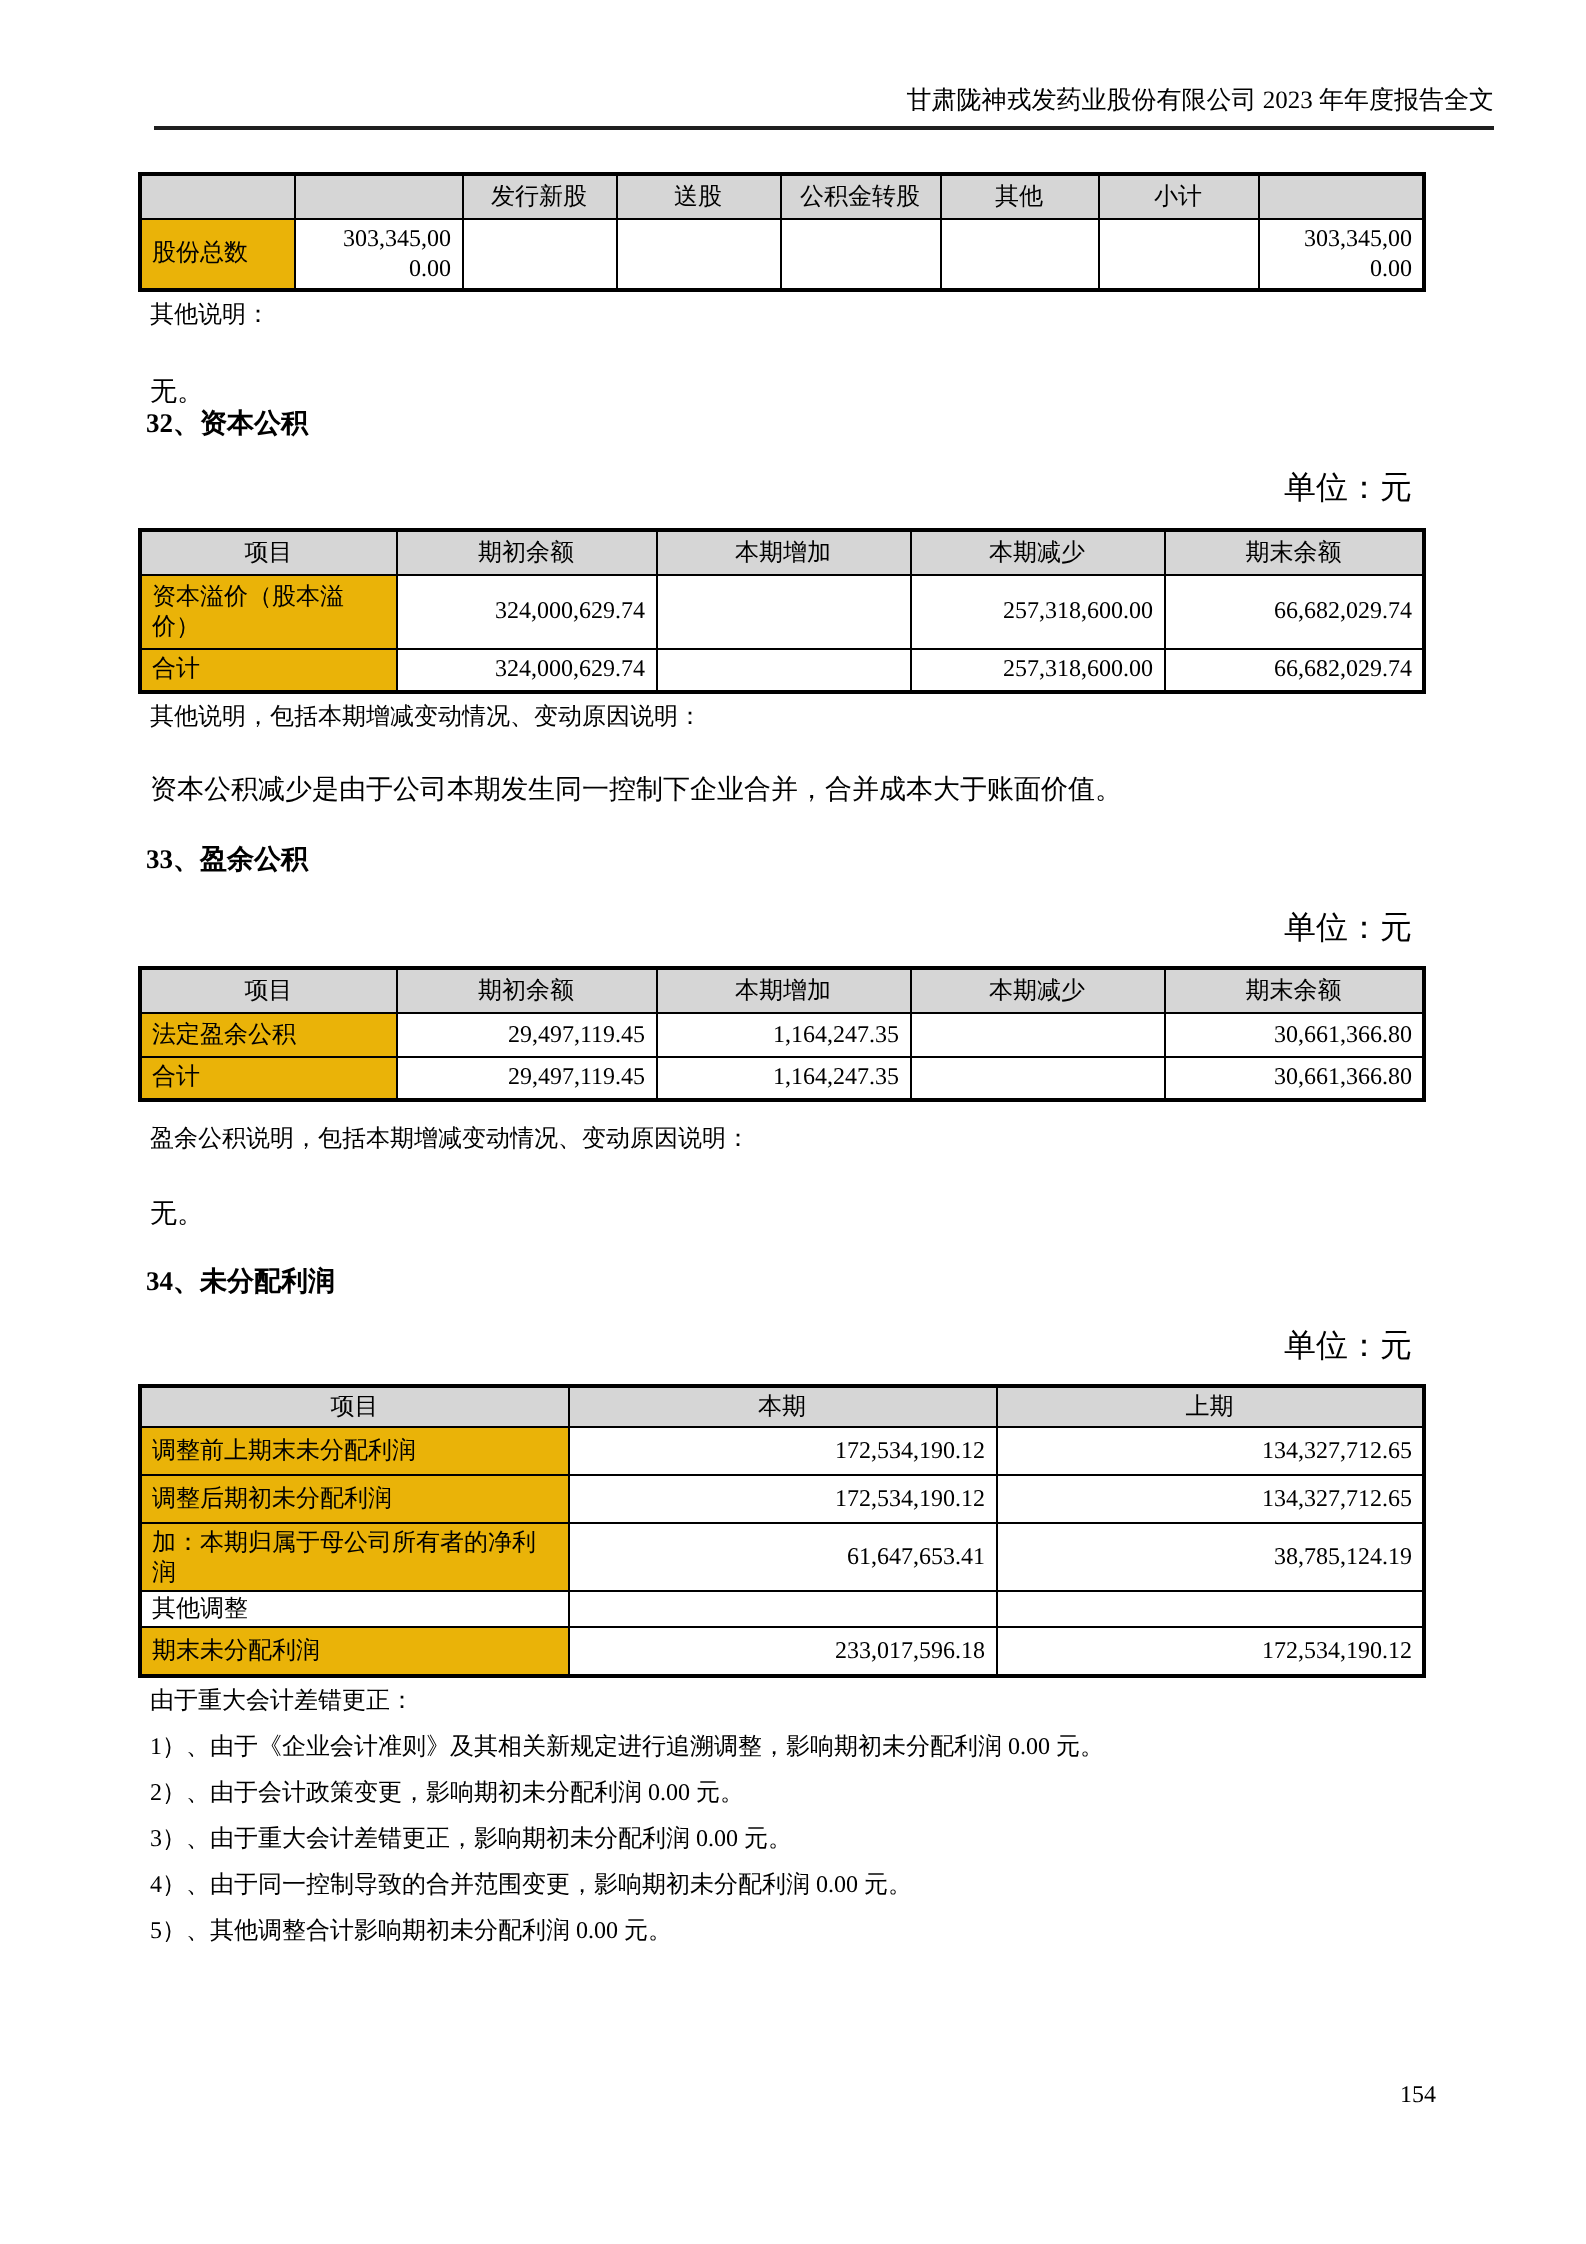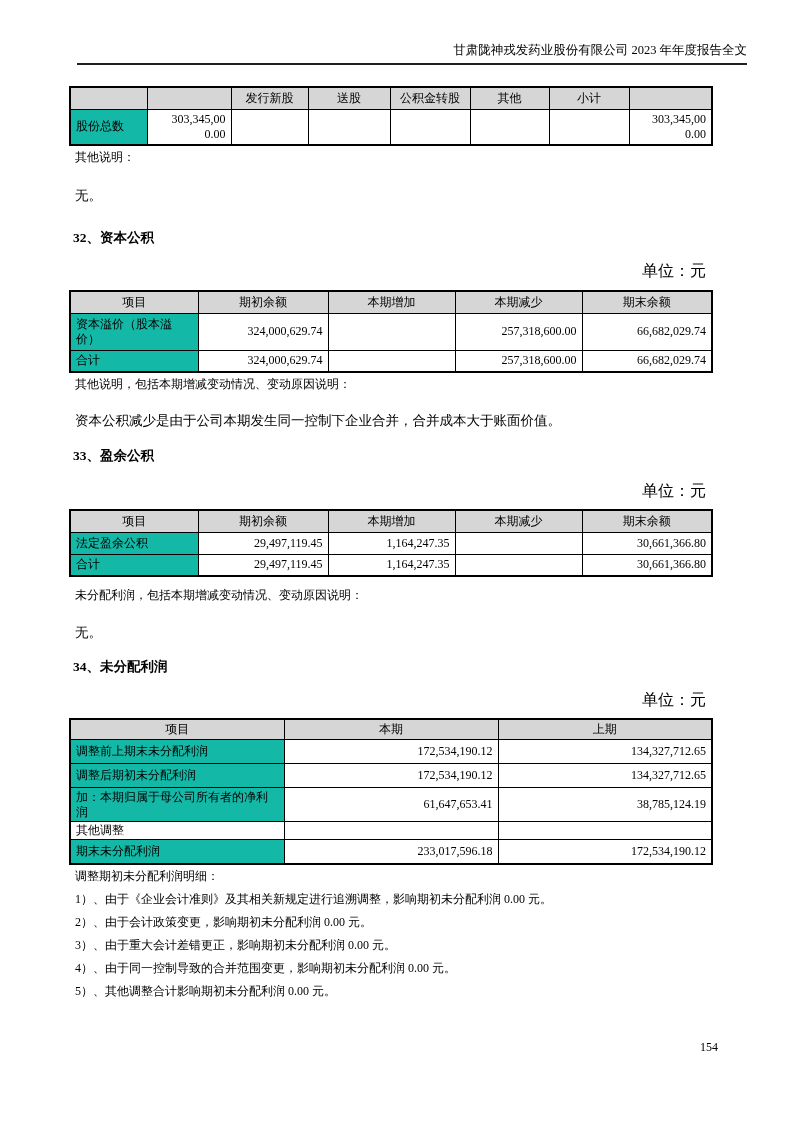--- a/index.html
+++ b/index.html
@@ -30,32 +30,32 @@
     border:2px solid #000;
   }
   td, th {
     border:1px solid #000;
     padding:1px 5px;
     vertical-align:middle;
     font-weight:normal;
     overflow:hidden;
   }
   th { background:#d6d6d6; text-align:center; }
-  td.lbl { background:#14b8a6; text-align:left; white-space:pre-line; line-height:15px; }
+  td.lbl { background:#eab308; text-align:left; white-space:pre-line; line-height:15px; }
   td.lbl.plain { background:#ffffff; }
   td.num { text-align:right; white-space:pre-line; line-height:15px;margin-left:40px; }
 
   p { margin:0; }
   .note   { font-size:12px; line-height:14px; margin-left:6px; }
   .answer { font-size:13.5px; line-height:16px; margin-left:6px; }
   .sec-heading { font-size:13.5px; font-weight:bold; line-height:16px; margin-left:4px; }
   .unit { font-size:16px; line-height:14px; text-align:right; padding-right:5px; }
   .detail-item { font-size:12px; line-height:14px; margin-left:6px; margin-top:9px; }
 
-  .mt21{margin-top:21px}.mt9{margin-top:4px}.mt24{margin-top:24px}.mt14{margin-top:26px}
+  .mt21{margin-top:21px}.mt9{margin-top:4px}.mt24{margin-top:24px}.mt14{margin-top:0}
   .mt18{margin-top:18px}.mt12{margin-top:12px}.mt22{margin-top:22px}.mt19{margin-top:19px}
   .mt20{margin-top:20px}.mt11{margin-top:11px}.mt23{margin-top:23px}
 
   .page-number {
     position:absolute; top:1040px; right:75px;
     font-size:12px; line-height:14px;
   }
 </style>
 </head>
 <body>
@@ -177,21 +177,21 @@
       <tr style="height:22px">
         <td class="lbl">合计</td>
         <td class="num">29,497,119.45</td>
         <td class="num">1,164,247.35</td>
         <td class="num"></td>
         <td class="num">30,661,366.80</td>
       </tr>
     </tbody>
       </table>
 
-    <p class="note mt11">未分配利润，包括本期增减变动情况、变动原因说明：</p>
+    <p class="note mt11">盈余公积说明，包括本期增减变动情况、变动原因说明：</p>
     <p class="answer mt23">无。</p>
 
     <p class="sec-heading mt18">34、未分配利润</p>
     <p class="unit mt18">单位：元</p>
 
     <table class="mt11">
       <colgroup>
         <col style="width:214px">
           <col style="width:214px">
           <col style="width:214px">
@@ -224,21 +224,21 @@
         <td class="num"></td>
       </tr>
       <tr style="height:24px">
         <td class="lbl">期末未分配利润</td>
         <td class="num">233,017,596.18</td>
         <td class="num">172,534,190.12</td>
       </tr>
     </tbody>
       </table>
 
-    <p class="note mt9">调整期初未分配利润明细：</p>
+    <p class="note mt9">由于重大会计差错更正：</p>
     <p class="detail-item">1）、由于《企业会计准则》及其相关新规定进行追溯调整，影响期初未分配利润 0.00 元。</p>
     <p class="detail-item">2）、由于会计政策变更，影响期初未分配利润 0.00 元。</p>
     <p class="detail-item">3）、由于重大会计差错更正，影响期初未分配利润 0.00 元。</p>
     <p class="detail-item">4）、由于同一控制导致的合并范围变更，影响期初未分配利润 0.00 元。</p>
     <p class="detail-item">5）、其他调整合计影响期初未分配利润 0.00 元。</p>
 
   </div>
 
   <div class="page-number">154</div>
 

